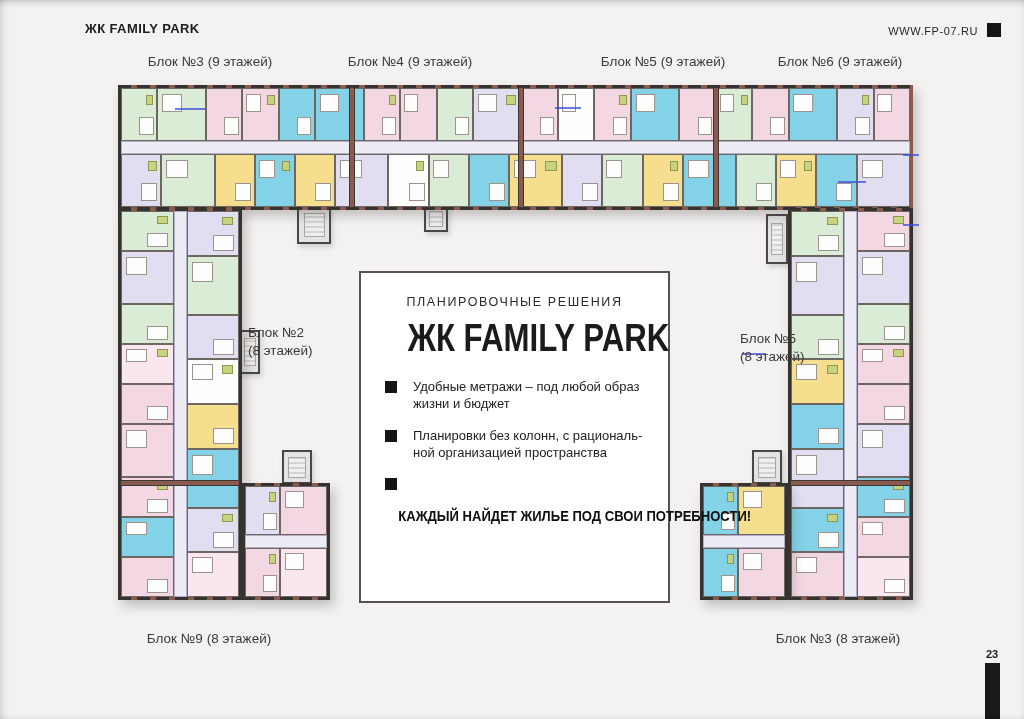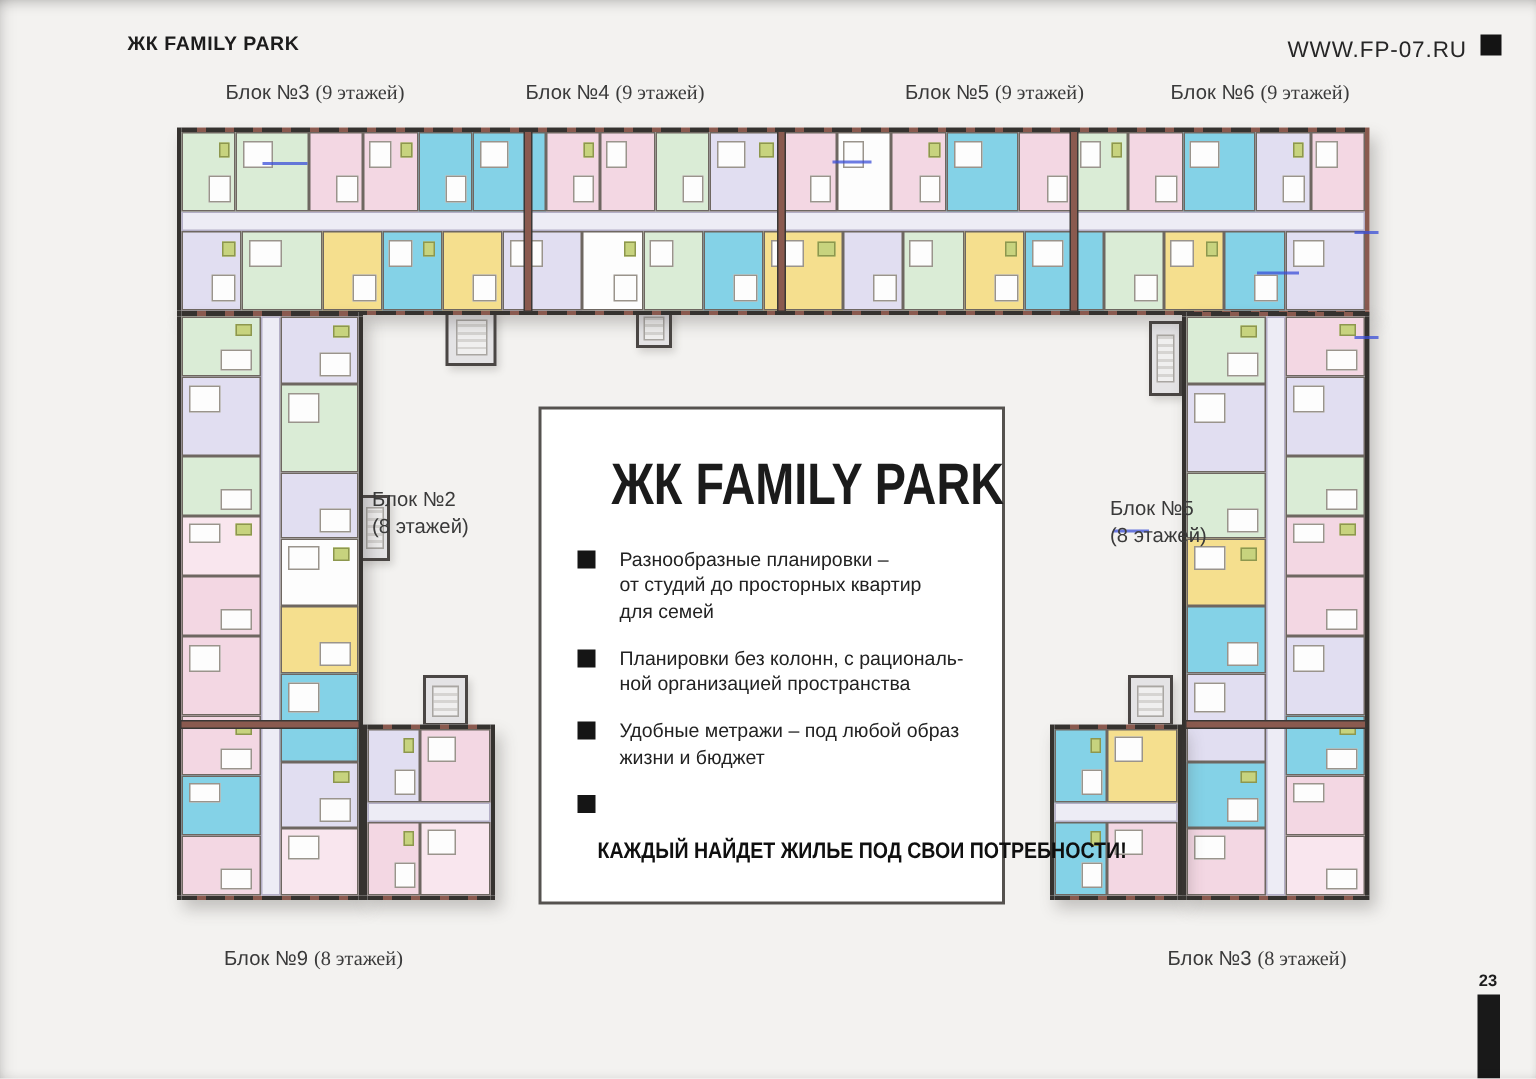--- a/index.html
+++ b/index.html
@@ -13,21 +13,21 @@
     content:'';position:absolute;inset:0;z-index:40;pointer-events:none;
     box-shadow:inset 0 7px 10px -7px rgba(0,0,0,.30),
                inset 8px 0 12px -9px rgba(0,0,0,.22),
                inset 0 -5px 9px -7px rgba(0,0,0,.15),
                inset -4px 0 8px -7px rgba(0,0,0,.12);
   }
 
   
   .brand{position:absolute;left:85px;top:21px;font-size:13px;font-weight:700;
          letter-spacing:.4px;color:#1c1c1c;z-index:20;}
-  .site{position:absolute;right:46px;top:25px;font-size:15px;letter-spacing:.6px;
+  .site{position:absolute;right:46px;top:25px;font-size:11px;letter-spacing:.6px;
         color:#262626;z-index:20;}
   .site-square{position:absolute;right:23px;top:23px;width:14px;height:14px;
         background:#141414;z-index:20;}
 
   
   .page-num{position:absolute;left:980px;top:648px;width:24px;text-align:center;
         font-size:11px;font-weight:700;color:#1d1d1d;z-index:20;}
   .footer-bar{position:absolute;left:985px;top:663px;width:15px;height:56px;
         background:#191919;z-index:20;}
 
@@ -58,21 +58,21 @@
          box-sizing:border-box;box-shadow:2px 3px 5px rgba(70,65,60,.2);}
   .annex::after{content:'';position:absolute;inset:15%;border:1px solid #a9a6a2;
          background:repeating-linear-gradient(0deg,#f0efef 0 3px,#d6d4d2 3px 5px);}
   .dim{position:absolute;height:2px;background:#3b4fd8;opacity:.75;z-index:6;}
 
   
   .block-label{position:absolute;z-index:5;font-size:13.5px;color:#3a3a3a;
         line-height:1.32;white-space:nowrap;}
   .block-label.centered{transform:translateX(-50%);}
   .block-label.inline span{display:inline;}
-  .block-label.inline span + span{margin-left:4px;font-family:Liberation Serif, serif;}
+  .block-label.inline span + span{margin-left:4px;}
   .block-label.stacked span{display:block;}
 
   
   .infobox{
     position:absolute;left:359px;top:271px;width:311px;height:332px;z-index:10;
     background:#ffffff;border:2px solid #55524f;box-sizing:border-box;
     padding:22px 20px 0;text-align:center;
   }
   .eyebrow{font-size:12.5px;letter-spacing:1.6px;font-weight:500;color:#2b2b2b;}
   .title{margin-top:7px;font-size:39px;font-weight:700;color:#1b1b1b;
@@ -438,40 +438,35 @@
       <span>(8 этажей)</span>
   </div>
   <div class="block-label centered inline" style="left:209px;top:630px">
     <span>Блок №9</span><span>(8 этажей)</span>
   </div>
   <div class="block-label centered inline" style="left:838px;top:630px">
     <span>Блок №3</span><span>(8 этажей)</span>
   </div>
 
   <div class="infobox">
+    <div class="eyebrow">ПЛАНИРОВОЧНЫЕ РЕШЕНИЯ</div>
     <div class="title">ЖК FAMILY PARK</div>
     <ul class="bullets">
       <li class="bullet">
         <span class="sq"></span>
-        <span class="txt">Разнообразные планировки –
-от студий до просторных квартир
-для семей</span>
+        <span class="txt">Удобные метражи – под любой образ
+жизни и бюджет</span>
       </li>
       <li class="bullet">
         <span class="sq"></span>
         <span class="txt">Планировки без колонн, с рациональ-
 ной организацией пространства</span>
       </li>
       <li class="bullet">
         <span class="sq"></span>
-        <span class="txt">Удобные метражи – под любой образ
-жизни и бюджет</span>
-      </li>
-      <li class="bullet">
-        <span class="sq"></span>
       </li>
     </ul>
     <div class="tagline">КАЖДЫЙ НАЙДЕТ ЖИЛЬЕ ПОД СВОИ ПОТРЕБНОСТИ!</div>
   </div>
 
   <div class="page-num">23</div>
   <div class="footer-bar"></div>
 
 </div>
 

